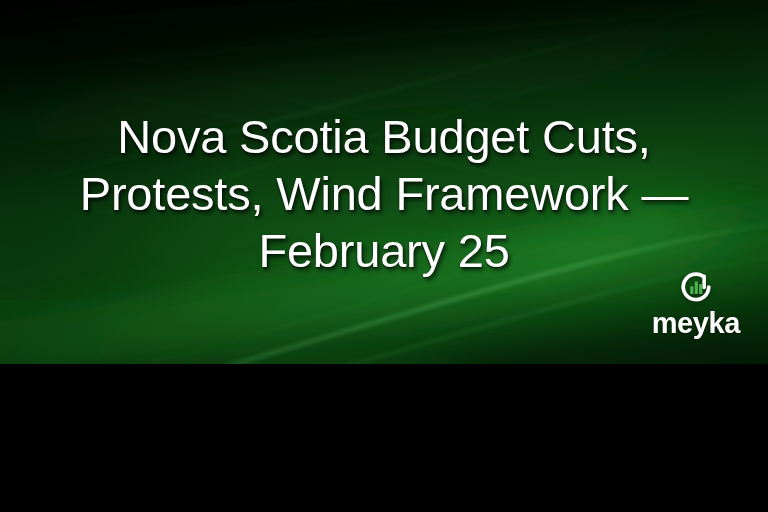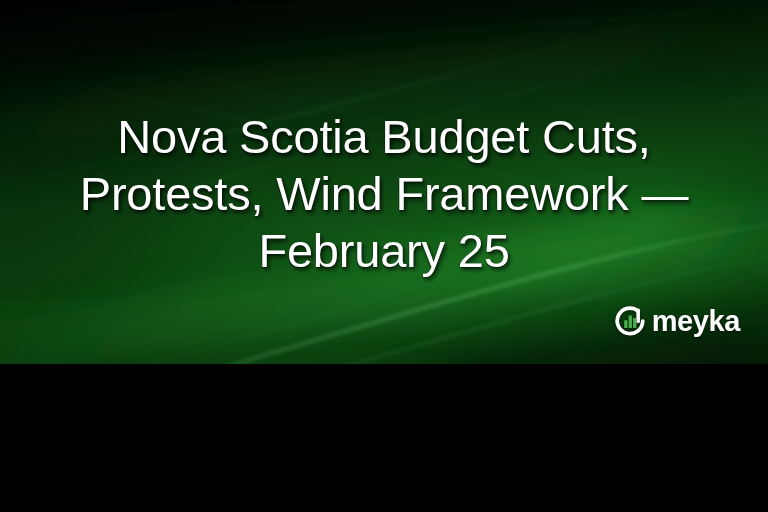--- a/index.html
+++ b/index.html
@@ -39,20 +39,21 @@
     white-space: pre-line;
   }
   #logo {
     position: absolute;
     right: 28px;
     bottom: 26px;
     z-index: 6;
     display: flex;
     align-items: center;
     gap: 5px;
+    flex-direction: column;
   }
   #logo-mark {
     width: 34px;
     height: 34px;
     display: block;
     filter: drop-shadow(0 1px 2px rgba(0,0,0,0.5));
   }
   #logo-word {
     color: #ffffff;
     font-size: 29px;

